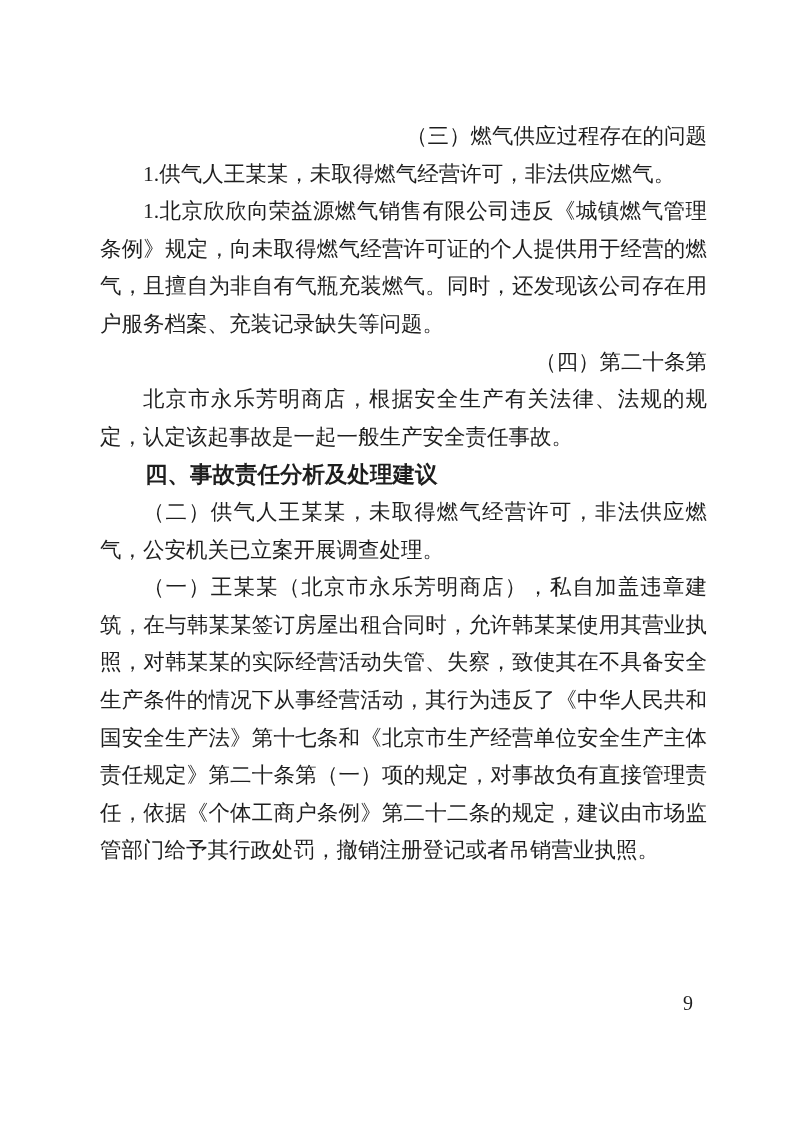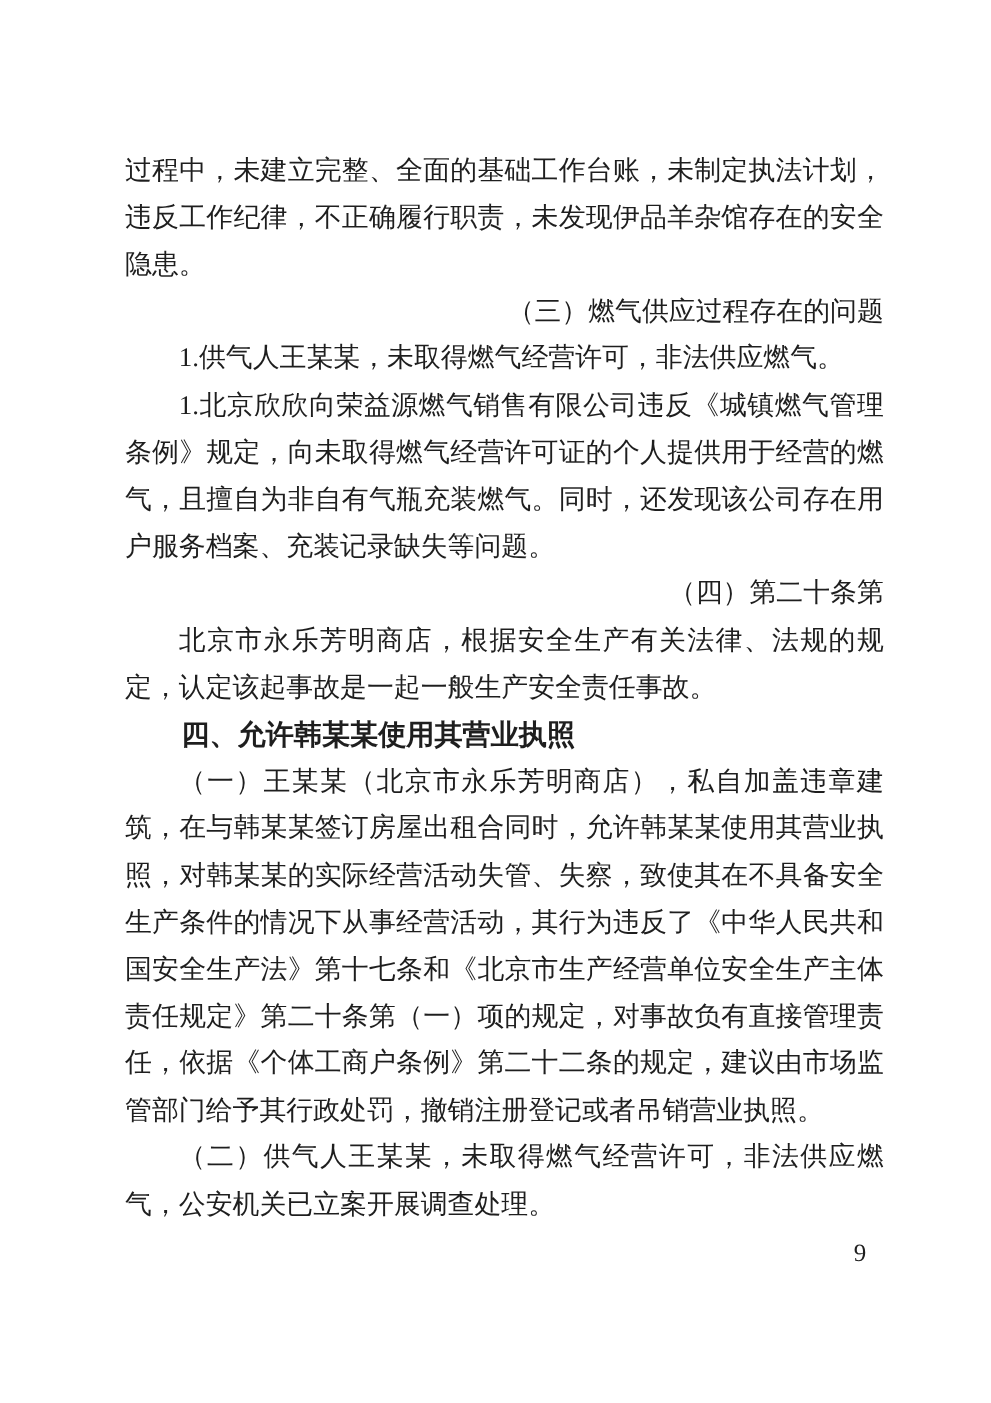--- a/index.html
+++ b/index.html
@@ -52,24 +52,23 @@
     font-size: 20px;
     font-family: "Liberation Serif", "DejaVu Serif", serif;
     color: #1e1e1e;
   }
 </style>
 </head>
 <body>
 
 <div class="page">
   <div class="doc-body" id="doc-body">
-      <p class=" no-indent">过程中，未建立完整、全面的基础工作台账，未制定执法计划，违反工作纪律，不正确履行职责，未发现伊品羊杂馆存在的安全隐患。</p>
       <p class="subheading">（三）燃气供应过程存在的问题</p>
       <p class="">1.供气人王某某，未取得燃气经营许可，非法供应燃气。</p>
       <p class="">1.北京欣欣向荣益源燃气销售有限公司违反《城镇燃气管理条例》规定，向未取得燃气经营许可证的个人提供用于经营的燃气，且擅自为非自有气瓶充装燃气。同时，还发现该公司存在用户服务档案、充装记录缺失等问题。</p>
       <p class="subheading">（四）第二十条第</p>
       <p class="">北京市永乐芳明商店，根据安全生产有关法律、法规的规定，认定该起事故是一起一般生产安全责任事故。</p>
-      <p class="heading-bold">四、允许韩某某使用其营业执照</p>
+      <p class="heading-bold">四、事故责任分析及处理建议</p>
+      <p class="">（二）供气人王某某，未取得燃气经营许可，非法供应燃气，公安机关已立案开展调查处理。</p>
       <p class="">（一）王某某（北京市永乐芳明商店），私自加盖违章建筑，在与韩某某签订房屋出租合同时，允许韩某某使用其营业执照，对韩某某的实际经营活动失管、失察，致使其在不具备安全生产条件的情况下从事经营活动，其行为违反了《中华人民共和国安全生产法》第十七条和《北京市生产经营单位安全生产主体责任规定》第二十条第（一）项的规定，对事故负有直接管理责任，依据《个体工商户条例》第二十二条的规定，建议由市场监管部门给予其行政处罚，撤销注册登记或者吊销营业执照。</p>
-      <p class="">（二）供气人王某某，未取得燃气经营许可，非法供应燃气，公安机关已立案开展调查处理。</p>
     </div>
   <div class="page-number">9</div>
 </div>
 
 </body></html>

